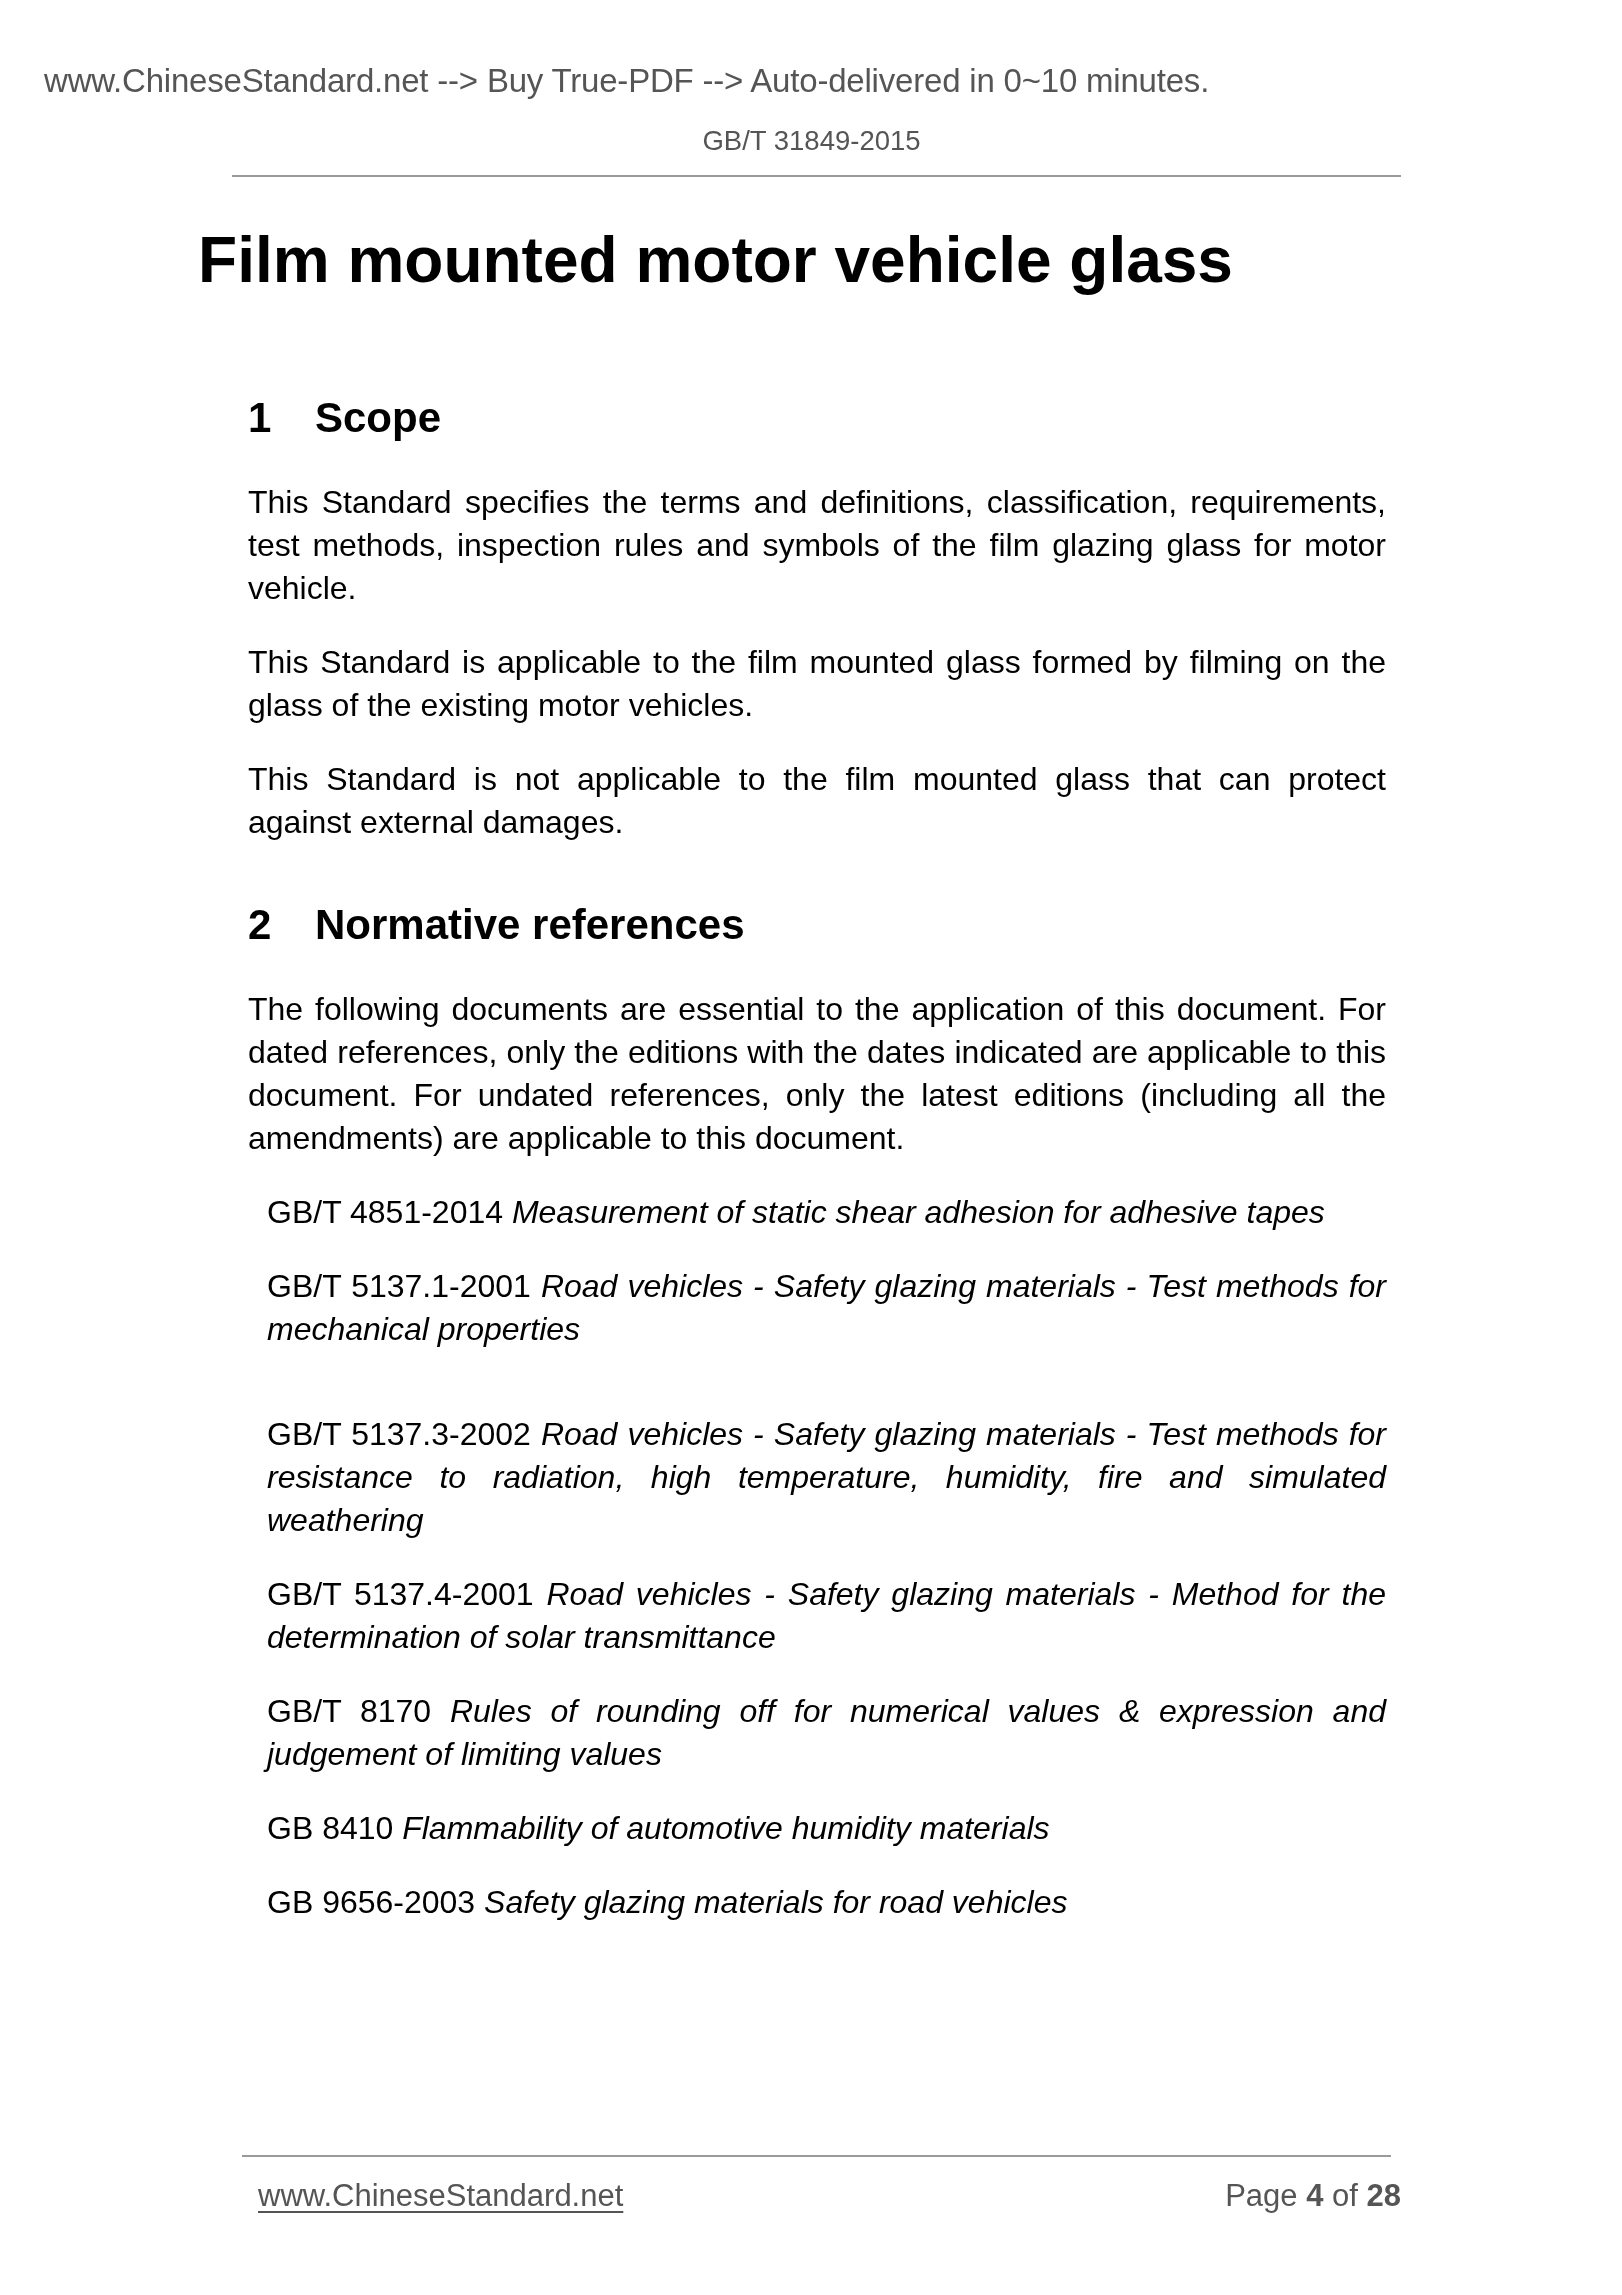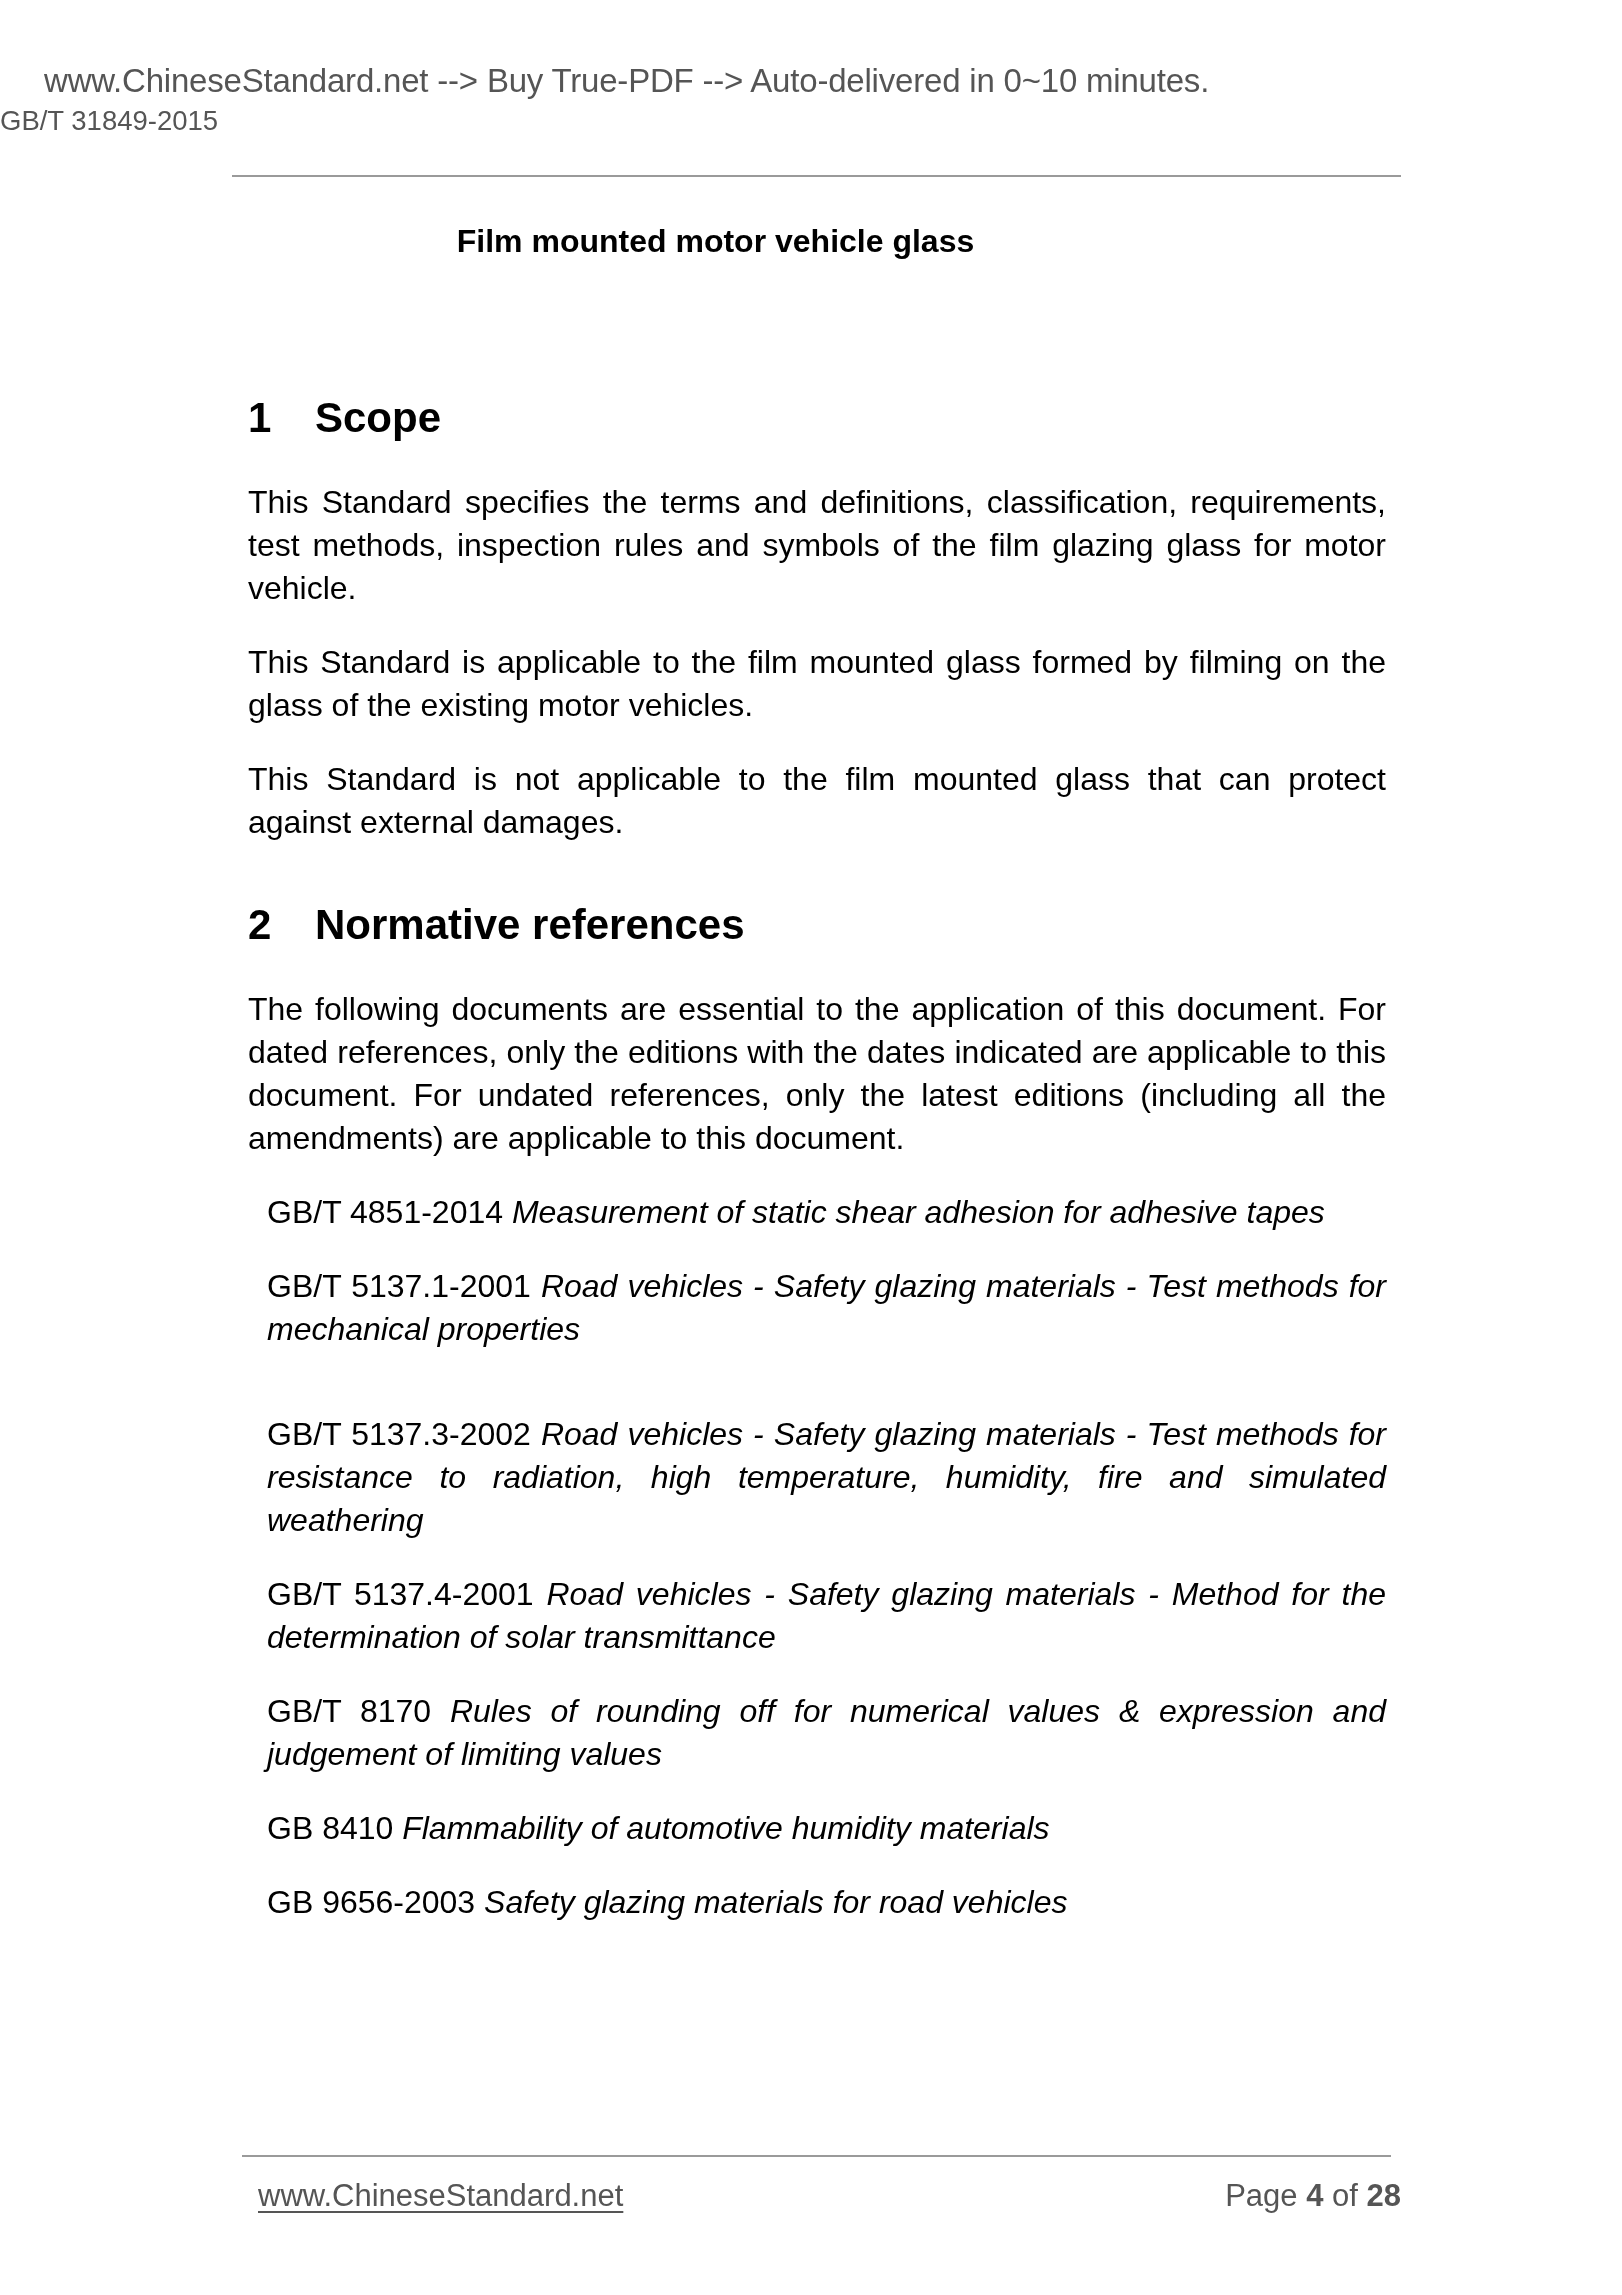--- a/index.html
+++ b/index.html
@@ -1,24 +1,24 @@
 <!DOCTYPE html>
 <html style="font-size:13.3px"><head>
 <meta charset="utf-8">
 <style>
   html, body { margin: 0; padding: 0; background: #ffffff; }
   body { width: 1623px; height: 2295px; position: relative; overflow: hidden;
          font-family: "Liberation Sans", sans-serif; color: #000; }
   .hdr1 { position: absolute; top: 62px; left: 0; width: 1623px; text-align: left;
           font-size: 33px; color: #555555; letter-spacing: -0.2px; padding-left: 44px; }
-  .hdr2 { position: absolute; top: 105px; left: 0; width: 1623px; text-align: left;
+  .hdr2 { position: absolute; top: 125px; left: 0; width: 1623px; text-align: center;
           font-size: 27.5px; color: #555555; }
   .hdr-rule { position: absolute; top: 175px; left: 232px; width: 1169px; height: 1.7px; background: #9a9a9a; }
   .title { position: absolute; top: 223px; left: 0; width: 1431px; text-align: center;
-           font-size: 32px; font-weight: bold; color: #000; }
+           font-size: 64px; font-weight: bold; color: #000; }
   .content { position: absolute; top: 384px; left: 248px; width: 1138px; }
   .h1 { font-size: 42px; font-weight: bold; margin: 0; height: 67px; line-height: 67px; display: flex; }
   .h1 .num { width: 67px; display: inline-block; }
   .para { font-size: 32px; line-height: 43px; text-align: justify; margin: 0; }
   .ref { font-size: 32px; line-height: 43px; text-align: justify; margin: 0 0 0 19px; }
   .ref .code { font-style: normal; }
   .ref .rtitle { font-style: italic; }
   .foot-rule { position: absolute; top: 2155px; left: 242px; width: 1149px; height: 1.7px; background: #9a9a9a; }
   .foot-link { position: absolute; top: 2178px; left: 258px; font-size: 31px; color: #555555;
                text-decoration: underline; text-decoration-thickness: 1.7px; text-underline-offset: 5px; }

